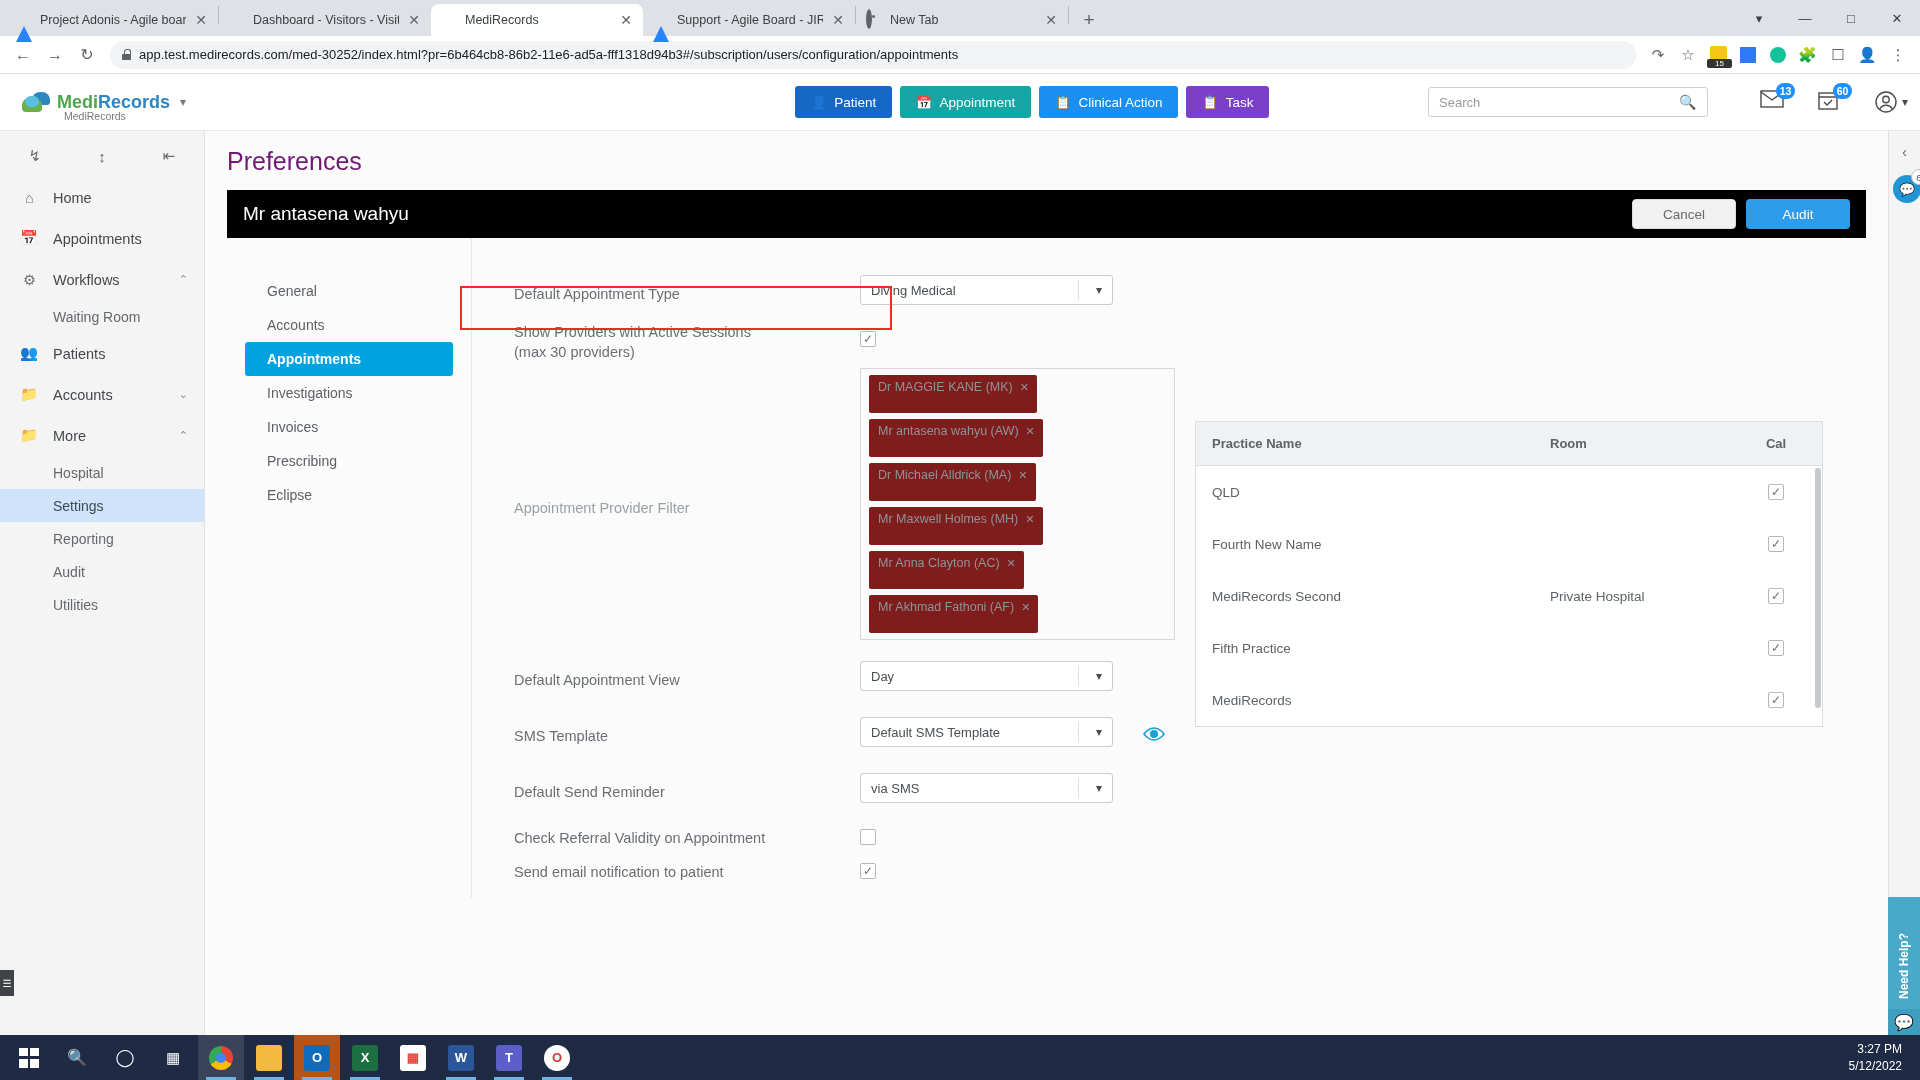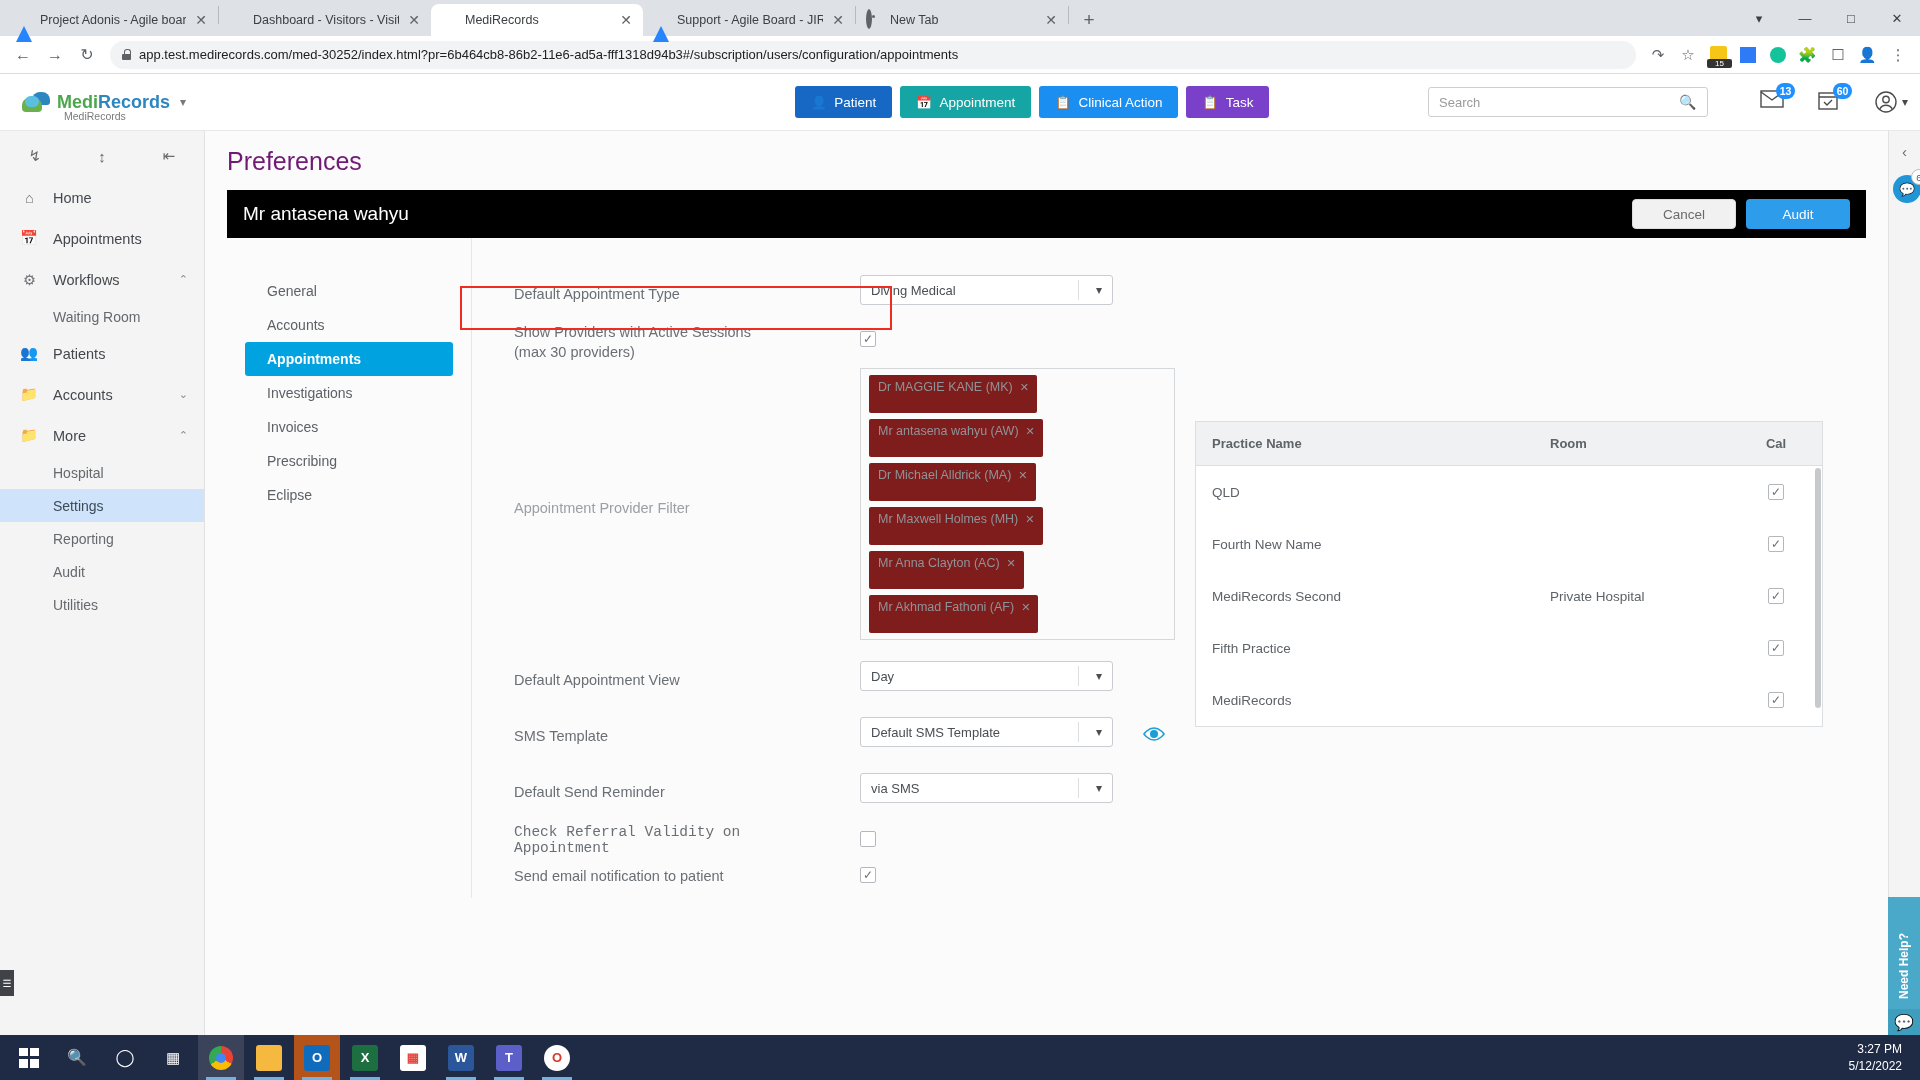--- a/index.html
+++ b/index.html
@@ -522,21 +522,21 @@
         <div class="form-row" style="margin-bottom:14px;">
           <div class="form-label">Default Send Reminder</div>
           <div class="sel">
             <span>via SMS</span>
             <span class="divider"></span>
               <span class="caret">▾</span>
           </div>
         </div>
 
         <div class="form-row" style="min-height:30px;margin-bottom:4px;">
-          <div class="form-label" style="padding-top:2px;font-family:Liberation Mono, monospace;">Check Referral Validity on Appointment</div>
+          <div class="form-label" style="padding-top:2px;">Check Referral Validity on Appointment</div>
           <div class="cb"></div>
         </div>
 
         <div class="form-row" style="min-height:30px;">
           <div class="form-label" style="padding-top:2px;">Send email notification to patient</div>
           <div class="cb">✓</div>
         </div>
       </div>
     </div>
 

